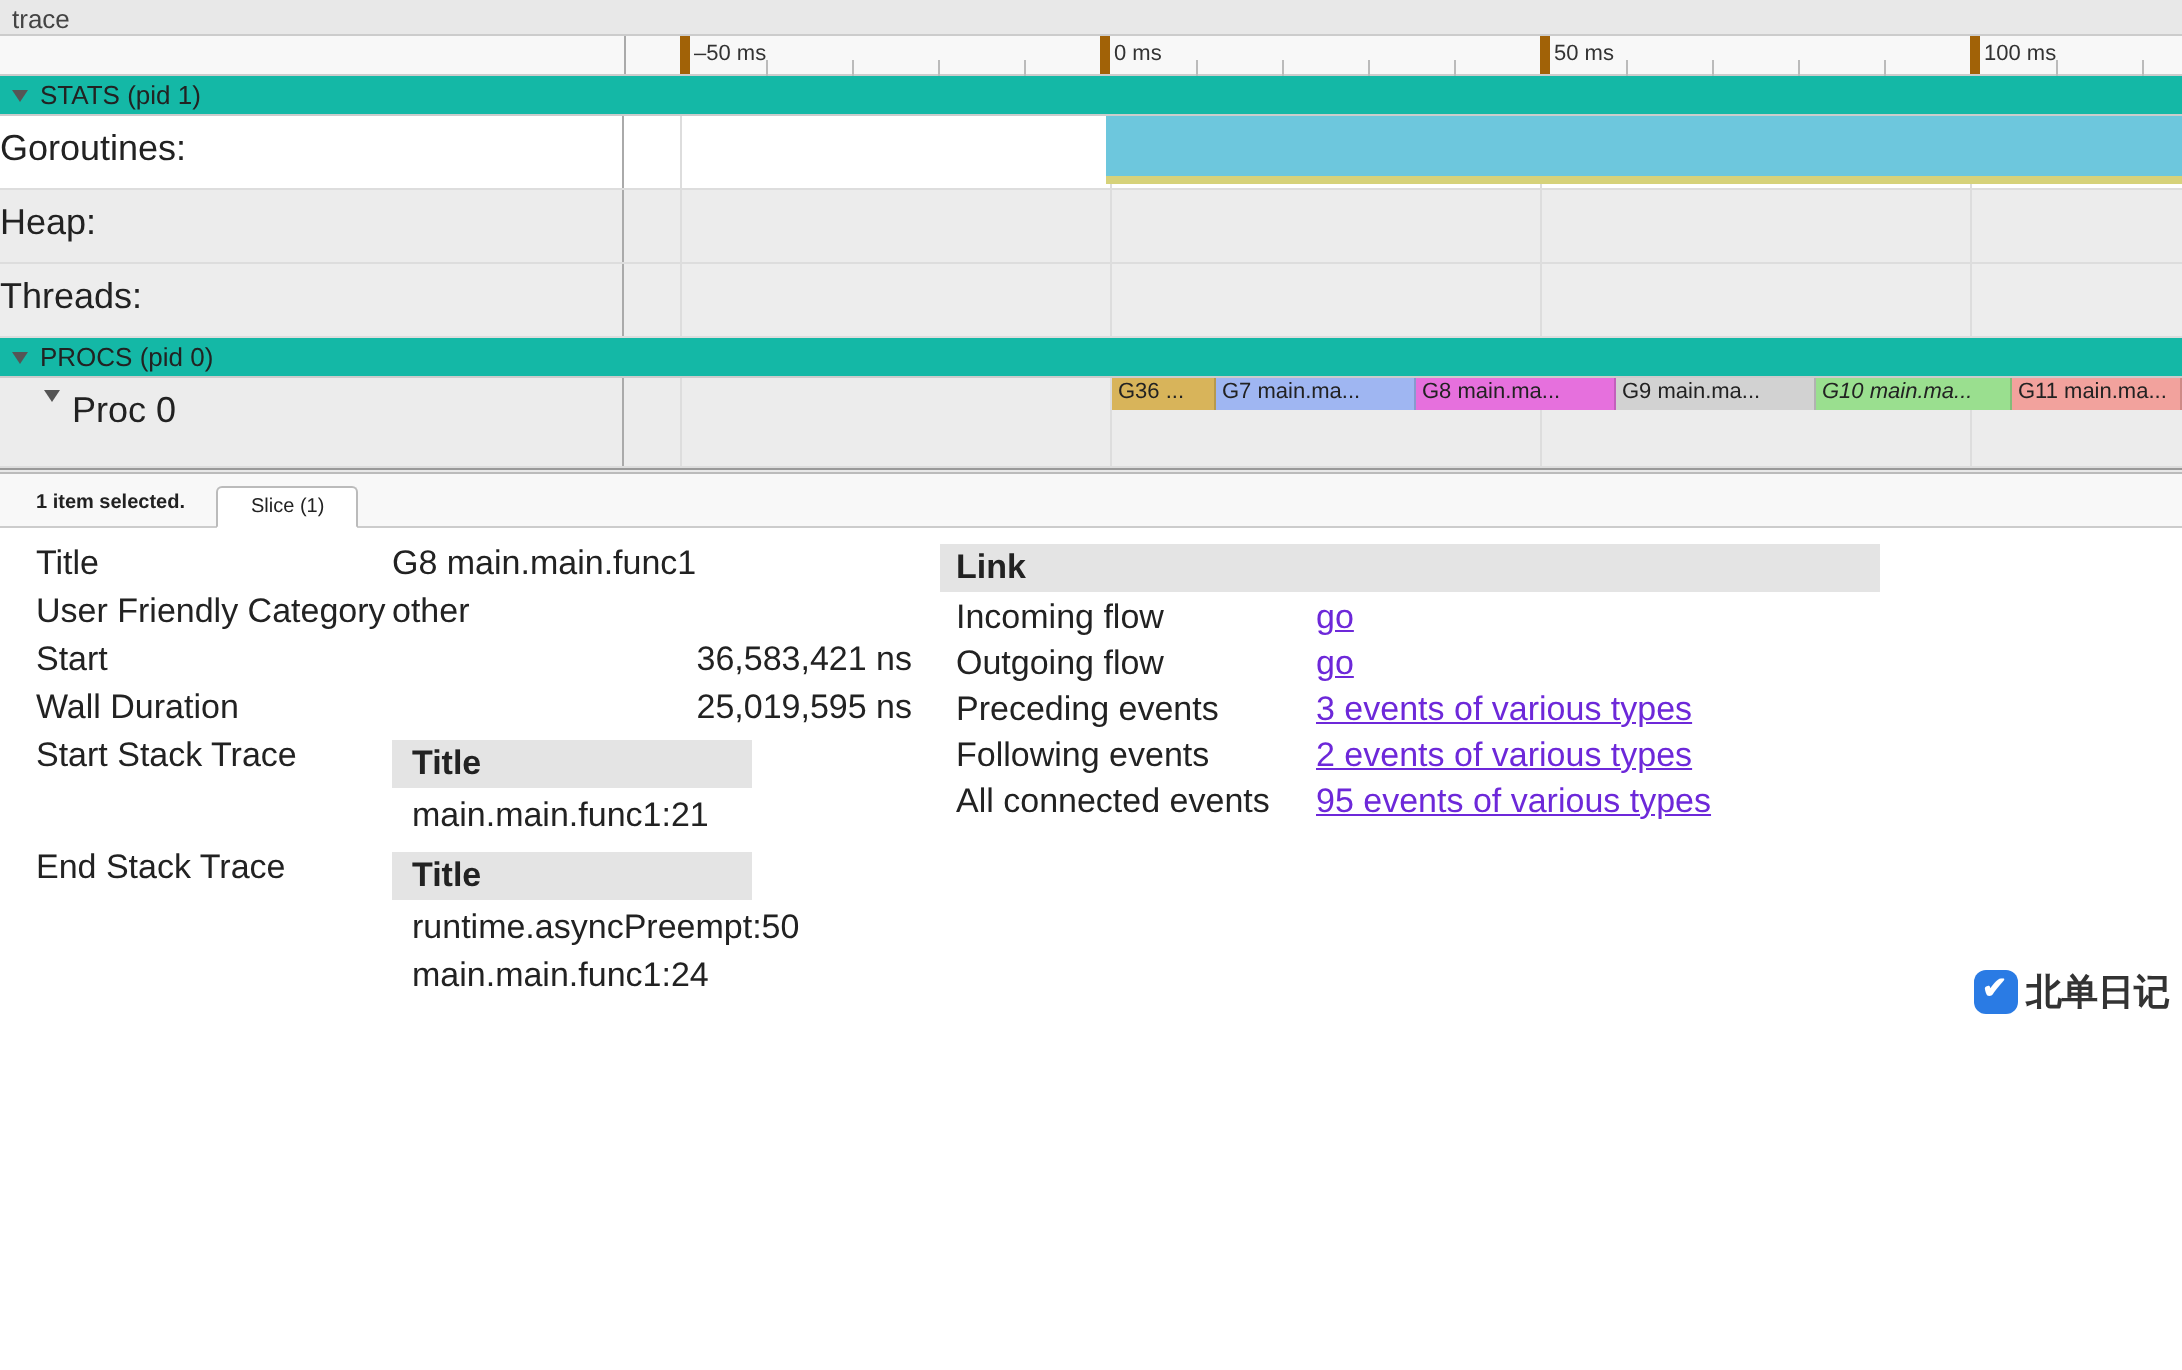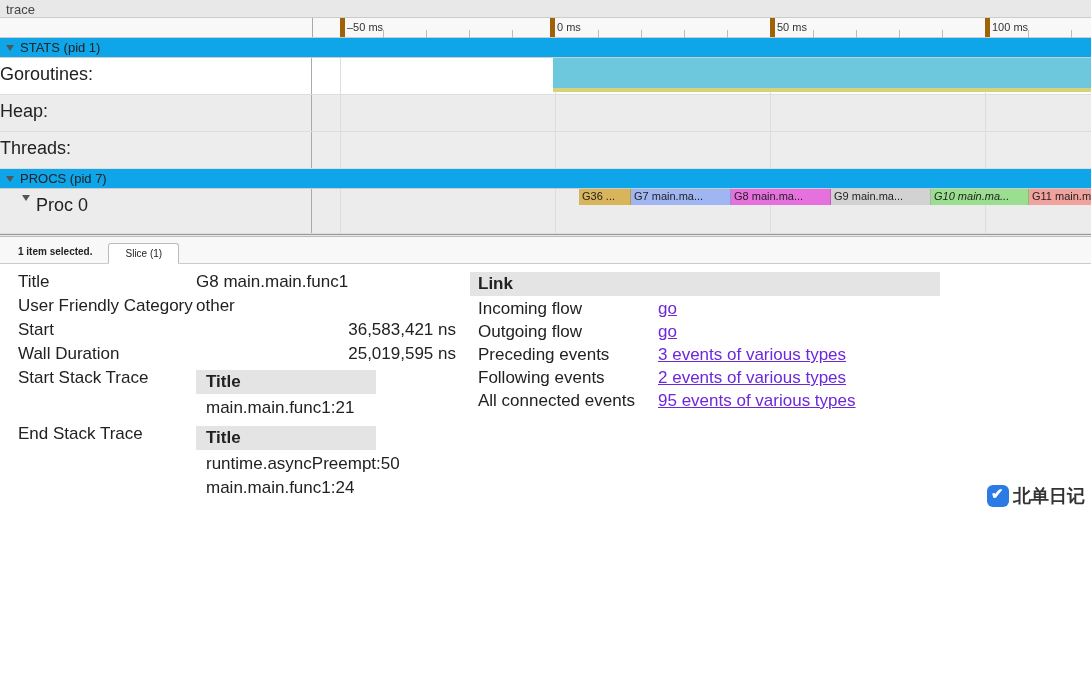--- a/index.html
+++ b/index.html
@@ -35,21 +35,21 @@
     padding-left: 2px;
     padding-top: 3px;
   }
   .ruler .minor {
     position: absolute;
     top: 12px;
     height: 8px;
     border-left: 1px solid #bbb;
   }
   .section-head {
-    background: #0ea5e9;
+    background: #14b8a6;
     padding: 2px 6px;
     font-size: 13px;
     border-bottom: 1px solid #ccc;
     display: flex;
     align-items: center;
     height: 20px;
   }
   .tri {
     display: inline-block;
     width: 0; height: 0;
@@ -96,21 +96,20 @@
   }
   .proc-slice {
     position:absolute;
     top:0; height:16px;
     font-size:11px;
     padding:1px 3px;
     overflow:hidden;
     white-space:nowrap;
     color:#222;
     border-right:1px solid rgba(0,0,0,0.15);
-    margin-left:23px;
   }
   .bottom-sep {
     border-top: 1px solid #999;
     border-bottom: 1px solid #bbb;
     height:3px;
     background:#e8e8e8;
   }
   .tabbar {
     display:flex;
     align-items:flex-end;
@@ -252,21 +251,21 @@
   <div class="lane" style="background:#ededed" id="lane-threads">
         <div class="grid" style="left: 28px;"></div>
         <div class="grid" style="left: 243px;"></div>
         <div class="grid" style="left: 458px;"></div>
         <div class="grid" style="left: 673px;"></div>
       </div>
 </div>
 
 <div class="section-head">
   <span class="tri"></span>
-  <span>PROCS (pid 7)</span>
+  <span>PROCS (pid 0)</span>
 </div>
 
 <div class="track">
   <div class="label alt indent">
     <span class="tri"></span>
     <span>Proc 0</span>
   </div>
   <div class="lane alt" id="lane-proc0" style="min-height:44px">
         <div class="grid" style="left: 28px;"></div>
         <div class="grid" style="left: 243px;"></div>

